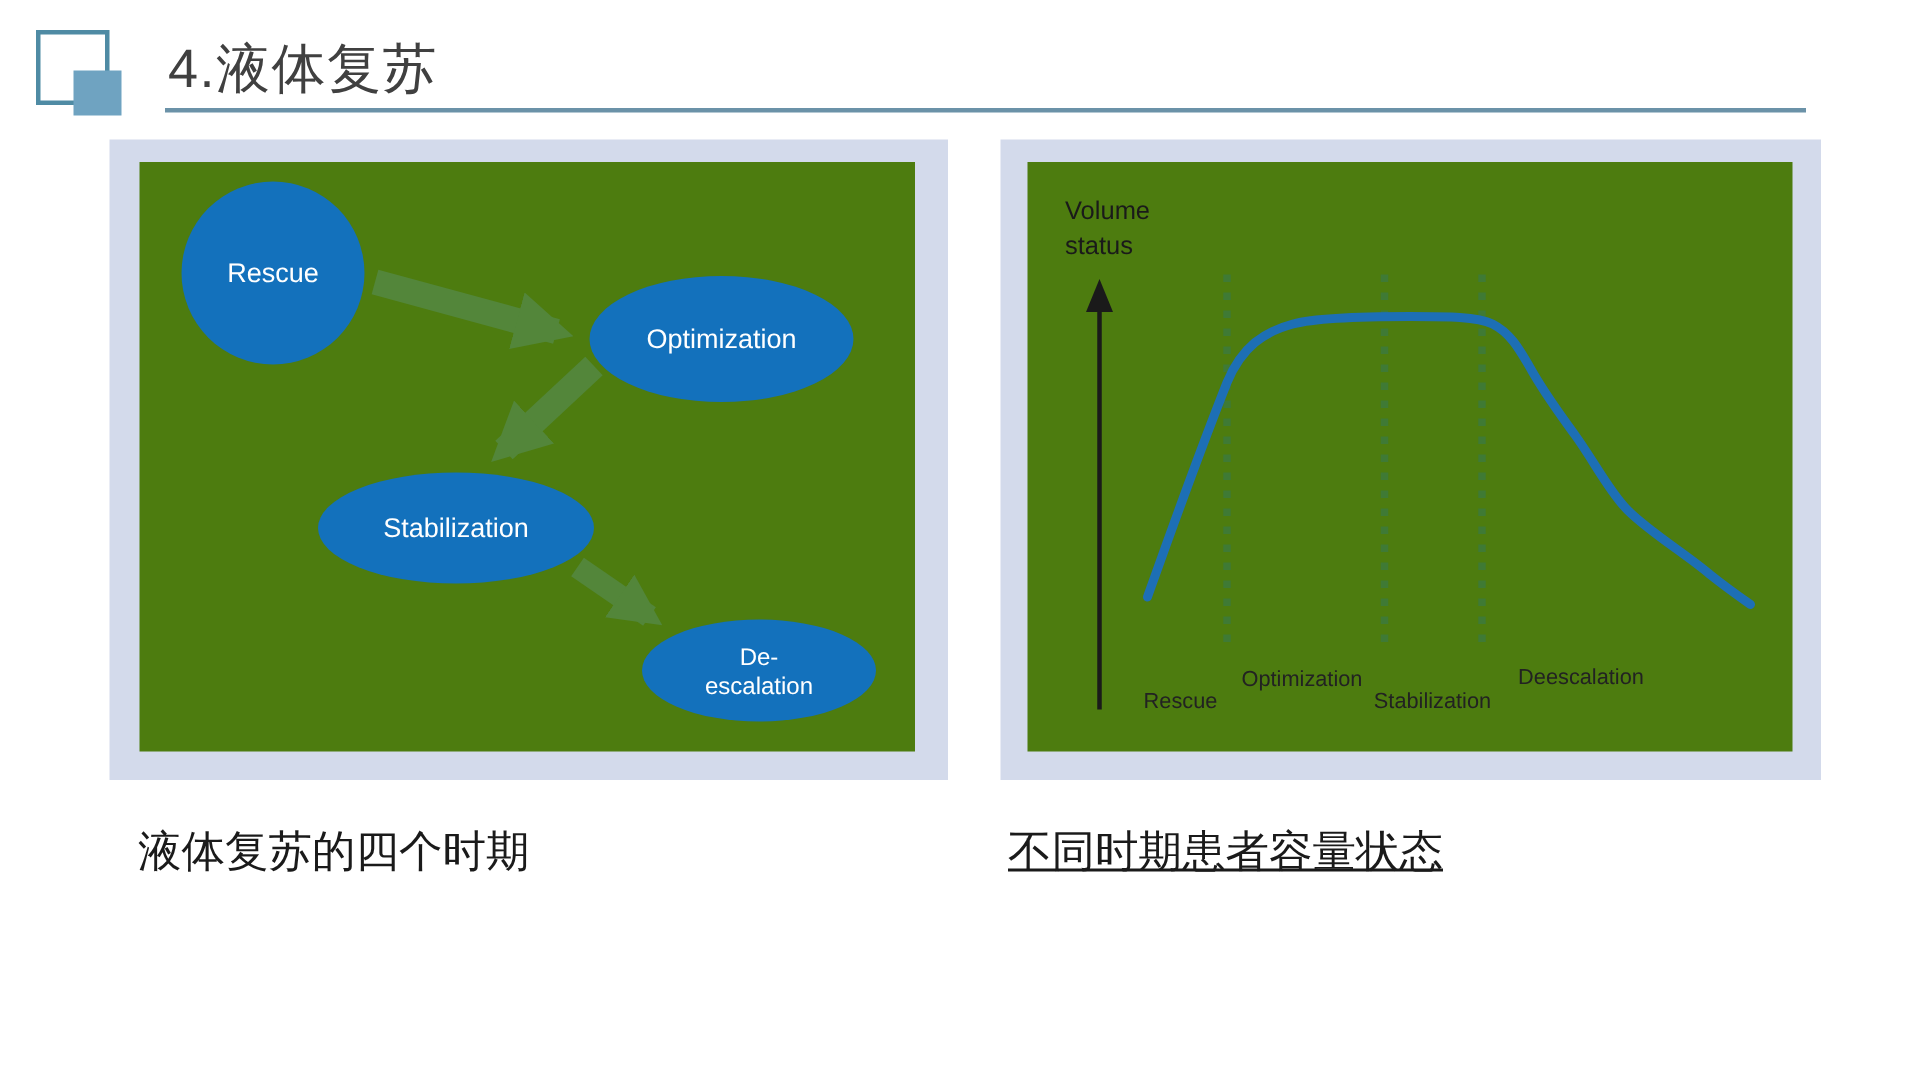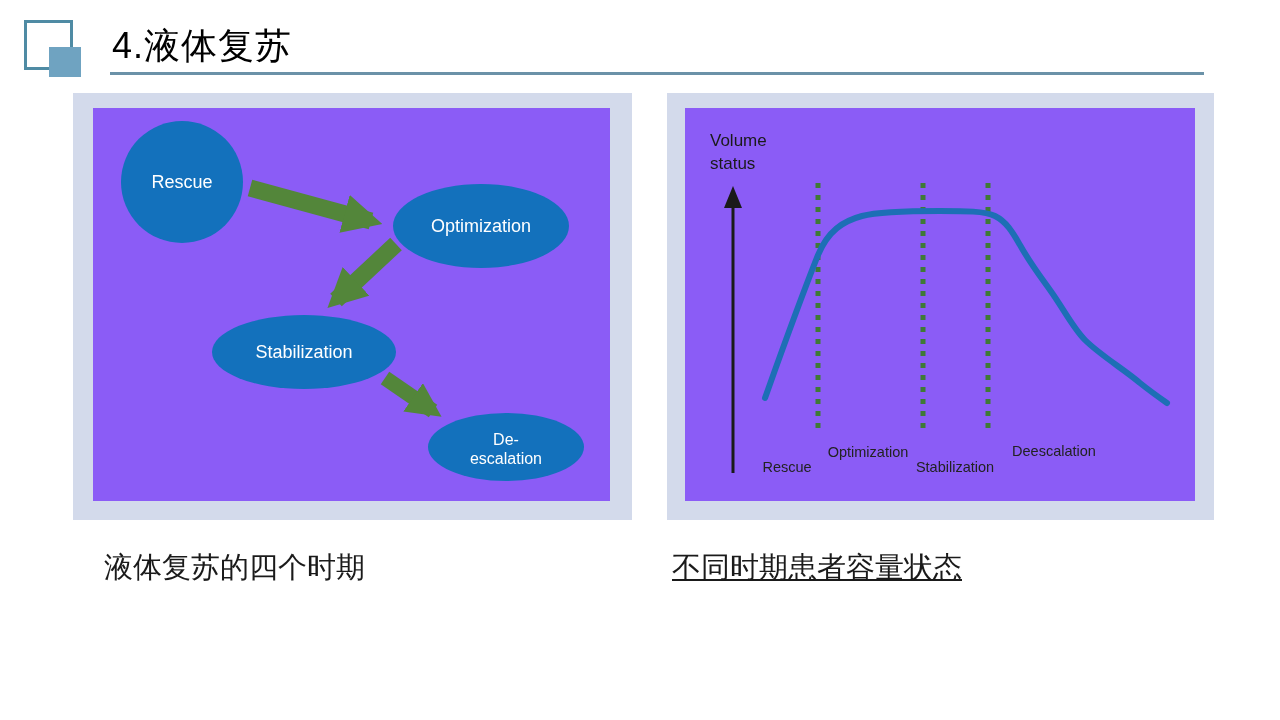--- a/index.html
+++ b/index.html
@@ -9,39 +9,39 @@
   }
   
   .deco-outline{
     position:absolute;left:24px;top:20px;width:43px;height:44px;
     border:3px solid #4f8ba4;background:#ffffff;
   }
   .deco-fill{
     position:absolute;left:49px;top:47px;width:32px;height:30px;background:#6fa3c1;
   }
   .slide-title{
-    position:absolute;left:112px;top:22px;font-size:36px;color:#000000;
+    position:absolute;left:112px;top:22px;font-size:36px;color:#404040;
     letter-spacing:1px;white-space:nowrap;
   }
   .title-rule{
     position:absolute;left:110px;top:72px;width:1094px;height:3px;background:#6b92a8;
   }
   
   .fig-frame{position:absolute;background:#d3daeb;}
   .fig-frame.left{left:73px;top:93px;width:559px;height:427px;}
   .fig-frame.right{left:667px;top:93px;width:547px;height:427px;}
-  .fig-panel{position:absolute;background:#8b5cf6;}
+  .fig-panel{position:absolute;background:#4d7c0f;}
   .fig-frame.left .fig-panel{left:20px;top:15px;width:517px;height:393px;}
   .fig-frame.right .fig-panel{left:18px;top:15px;width:510px;height:393px;}
   .fig-panel svg{display:block;width:100%;height:100%;}
   
   .caption{
     position:absolute;top:548px;font-size:29px;color:#1a1a1a;white-space:nowrap;
   }
-  .caption.left{left:104px;text-align:center;}
+  .caption.left{left:92px;text-align:center;}
   .caption.right{left:672px;text-decoration:underline;}
   
   text{font-family:"Liberation Sans", sans-serif;}
 </style>
 </head>
 <body>
 
 <div class="deco-outline"></div>
 <div class="deco-fill"></div>
 <div class="slide-title">4.液体复苏</div>

